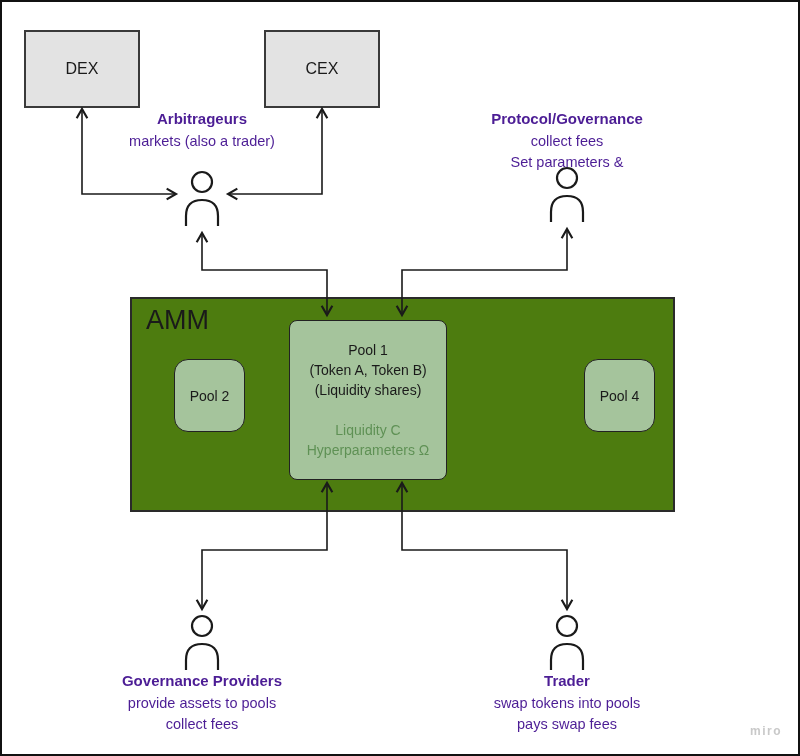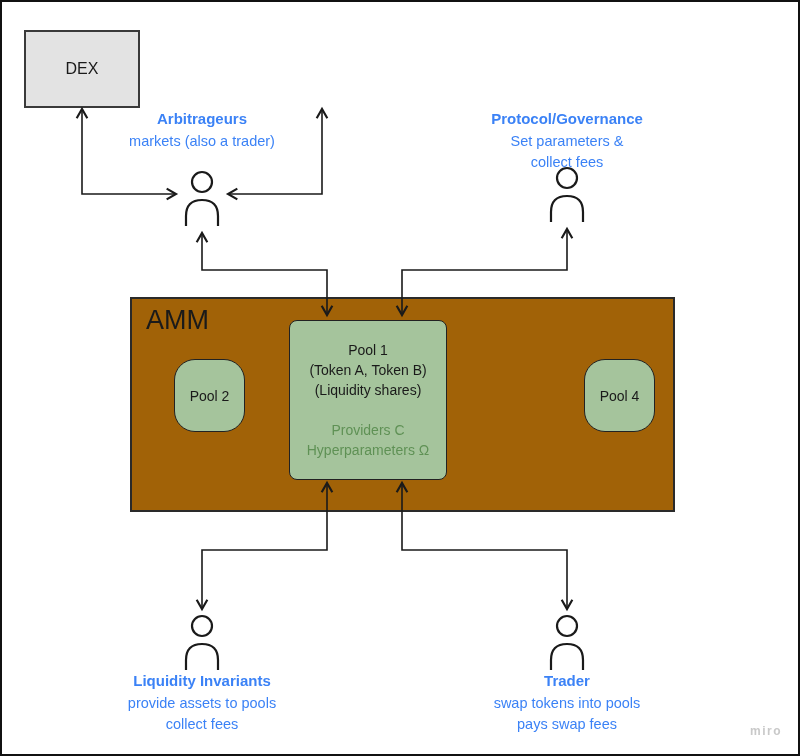--- a/index.html
+++ b/index.html
@@ -6,39 +6,39 @@
   html,body { background:#ffffff; font-family:"Liberation Sans", sans-serif; }
   .canvas { position:relative; width:800px; height:756px; background:#ffffff; border:2px solid #111; overflow:hidden; }
 
   .arrows { position:absolute; left:0; top:0; z-index:5; pointer-events:none; }
   .conn { fill:none; stroke:#1a1a1a; stroke-width:1.6; }
 
   .gray-box { position:absolute; background:#e3e3e3; border:2px solid #3a3a3a; display:flex; align-items:center; justify-content:center; font-size:16px; color:#1a1a1a; z-index:2; }
   .dex { left:22px; top:28px; width:116px; height:78px; }
   .cex { left:262px; top:28px; width:116px; height:78px; }
 
-  .textblock { position:absolute; text-align:center; color:#3b82f6; font-size:14.5px; line-height:1.42; z-index:2; }
+  .textblock { position:absolute; text-align:center; color:#4c1d95; font-size:14.5px; line-height:1.42; z-index:2; }
   .tb-title { font-weight:bold; font-size:15px; margin-bottom:2px; }
   .arb { left:100px; top:106px; width:200px; }
   .gov { left:465px; top:106px; width:200px; }
   .lp  { left:85px;  top:668px; width:230px; }
   .trd { left:450px; top:668px; width:230px; }
 
   .person { position:absolute; z-index:3; }
   .person circle { fill:#ffffff; stroke:#1a1a1a; stroke-width:2.2; }
   .person path   { fill:none;    stroke:#1a1a1a; stroke-width:2.2; }
   .p-arb { left:178px; top:168px; }
   .p-gov { left:543px; top:164px; }
   .p-lp  { left:178px; top:612px; }
   .p-trd { left:543px; top:612px; }
 
-  .amm-box { position:absolute; left:128px; top:295px; width:545px; height:215px; background:#a16207; border:2px solid #2a2a2a; z-index:1; }
+  .amm-box { position:absolute; left:128px; top:295px; width:545px; height:215px; background:#4d7c0f; border:2px solid #2a2a2a; z-index:1; }
   .amm-title { position:absolute; left:14px; top:6px; font-size:27px; color:#1a1a1a; }
 
-  .pool { position:absolute; background:#a5c49c; border:1px solid #222; display:flex; align-items:center; justify-content:center; font-size:14px; color:#1a1a1a; border-radius:21px; z-index:2; text-align:center; }
+  .pool { position:absolute; background:#a5c49c; border:1px solid #222; display:flex; align-items:center; justify-content:center; font-size:14px; color:#1a1a1a; border-radius:14px; z-index:2; text-align:center; }
   .pool-small { width:71px; height:73px; }
   .pool2 { left:42px;  top:60px; }
   .pool3 { left:355px; top:60px; }
   .pool4 { left:452px; top:60px; }
   .pool1 { left:157px; top:21px; width:158px; height:160px; border-radius:8px; flex-direction:column; line-height:20px; }
   .pool1 .green-line { color:#5f9155; }
   .pool1 .spacer { height:20px; }
 
   .watermark { position:absolute; right:16px; bottom:16px; color:#c9c9c9; font-size:12px; font-weight:bold; letter-spacing:1.5px; z-index:2; }
 </style>
@@ -57,30 +57,33 @@
     <path class="conn" d="M 320 107 L 320 192 L 226 192" marker-start="url(#arw)" marker-end="url(#arw)"></path>
     <path class="conn" d="M 200 231 L 200 268 L 325 268 L 325 313" marker-start="url(#arw)" marker-end="url(#arw)"></path>
     <path class="conn" d="M 565 227 L 565 268 L 400 268 L 400 313" marker-start="url(#arw)" marker-end="url(#arw)"></path>
     <path class="conn" d="M 325 481 L 325 548 L 200 548 L 200 607" marker-start="url(#arw)" marker-end="url(#arw)"></path>
     <path class="conn" d="M 400 481 L 400 548 L 565 548 L 565 607" marker-start="url(#arw)" marker-end="url(#arw)"></path>
   </svg>
 
   <div class="gray-box dex">
     <span>DEX</span>
   </div>
+  <div class="gray-box cex">
+    <span>CEX</span>
+  </div>
 
   <div class="textblock arb">
     <div class="tb-title">Arbitrageurs</div>
     <div class="tb-line">markets (also a trader)</div>
   </div>
 
   <div class="textblock gov">
     <div class="tb-title">Protocol/Governance</div>
+    <div class="tb-line">collect fees</div>
     <div class="tb-line">Set parameters &amp;</div>
-    <div class="tb-line">collect fees</div>
   </div>
 
   <svg class="person p-arb" width="44" height="58" viewBox="0 0 44 58">
     <circle cx="22" cy="12" r="10"></circle>
     <path d="M 6 56 L 6 46 Q 6 30 22 30 Q 38 30 38 46 L 38 56"></path>
   </svg>
   <svg class="person p-gov" width="44" height="58" viewBox="0 0 44 58">
     <circle cx="22" cy="12" r="10"></circle>
     <path d="M 6 56 L 6 46 Q 6 30 22 30 Q 38 30 38 46 L 38 56"></path>
   </svg>
@@ -98,32 +101,32 @@
 
     <div class="pool pool-small pool2">
       <span>Pool 2</span>
     </div>
 
     <div class="pool pool1">
       <div>Pool 1</div>
       <div>(Token A, Token B)</div>
       <div>(Liquidity shares)</div>
       <div class="spacer"></div>
-      <div class="green-line">Providers C</div>
+      <div class="green-line">Liquidity C</div>
       <div class="green-line">Hyperparameters Ω</div>
     </div>
 
 
     <div class="pool pool-small pool4">
       <span>Pool 4</span>
     </div>
   </div>
 
   <div class="textblock lp">
-    <div class="tb-title">Liquidity Invariants</div>
+    <div class="tb-title">Governance Providers</div>
     <div class="tb-line">provide assets to pools</div>
     <div class="tb-line">collect fees</div>
   </div>
 
   <div class="textblock trd">
     <div class="tb-title">Trader</div>
     <div class="tb-line">swap tokens into pools</div>
     <div class="tb-line">pays swap fees</div>
   </div>
 

